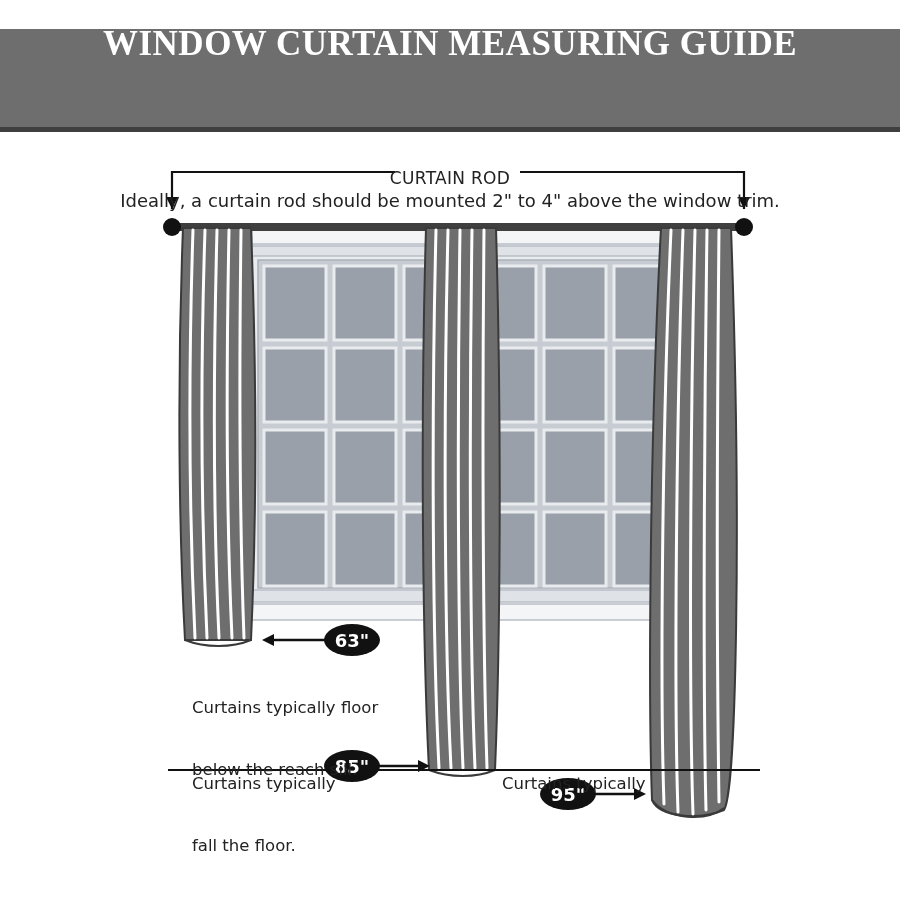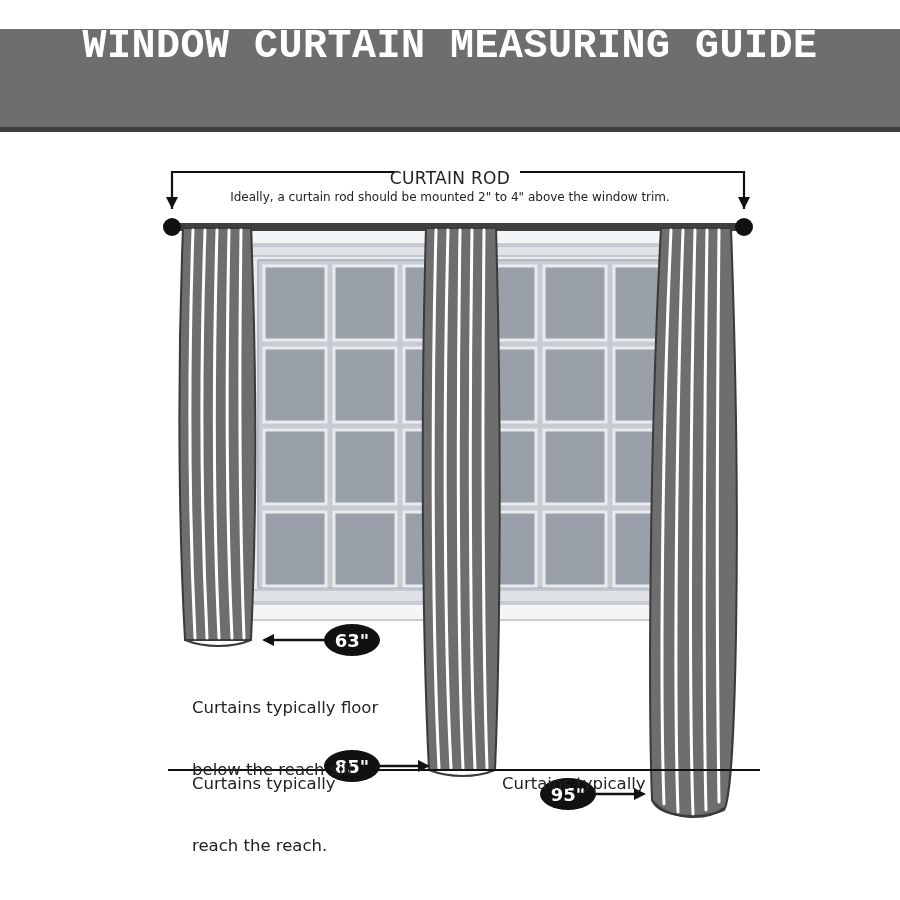--- a/index.html
+++ b/index.html
@@ -32,23 +32,23 @@
     border-bottom: 5px solid #3f3f3f;
     box-sizing: border-box;
   }
   .header-title {
     position: absolute;
     left: 0;
     top: 24px;
     width: 900px;
     text-align: center;
     color: #ffffff;
-    font-family: Liberation Mono, monospace;
+    font-family: Liberation Serif, serif;
     font-weight: bold;
-    font-size: 40px;
+    font-size: 35px;
     letter-spacing: 0.5px;
   }
   
   .diagram {
     position: absolute;
     left: 0;
     top: 132px;
     width: 900px;
     height: 768px;
   }
@@ -69,21 +69,21 @@
   }
   .rod-label {
     left: 0; top: 36px; width: 900px;
     text-align: center;
     font-size: 17px;
     letter-spacing: 0.3px;
   }
   .rod-note {
     left: 0; top: 58px; width: 900px;
     text-align: center;
-    font-size: 12px;
+    font-size: 18px;
   }
   .note-sill {
     left: 192px; top: 525px;
     font-size: 16.5px;
   }
   .note-floor {
     left: 192px; top: 601px;
     font-size: 16.5px;
   }
   .note-puddle {
@@ -239,21 +239,21 @@
     <div class="badge-text" style="left:324px; top:624px; width:56px;">85"</div>
     <div class="badge-text" style="left:540px; top:652px; width:56px;">95"</div>
 
     <div class="lbl note-sill">
       <div>Curtains typically floor</div>
       <div>below the reach sill.</div>
     </div>
 
     <div class="lbl note-floor">
       <div>Curtains typically</div>
-      <div>reach the reach.</div>
+      <div>fall the floor.</div>
     </div>
 
     <div class="lbl note-puddle">
       <div>Curtains typically</div>
     </div>
 
     <div class="lbl footer">
       <div>For proper fullness, fabric should measure approximately</div>
       
     </div>

